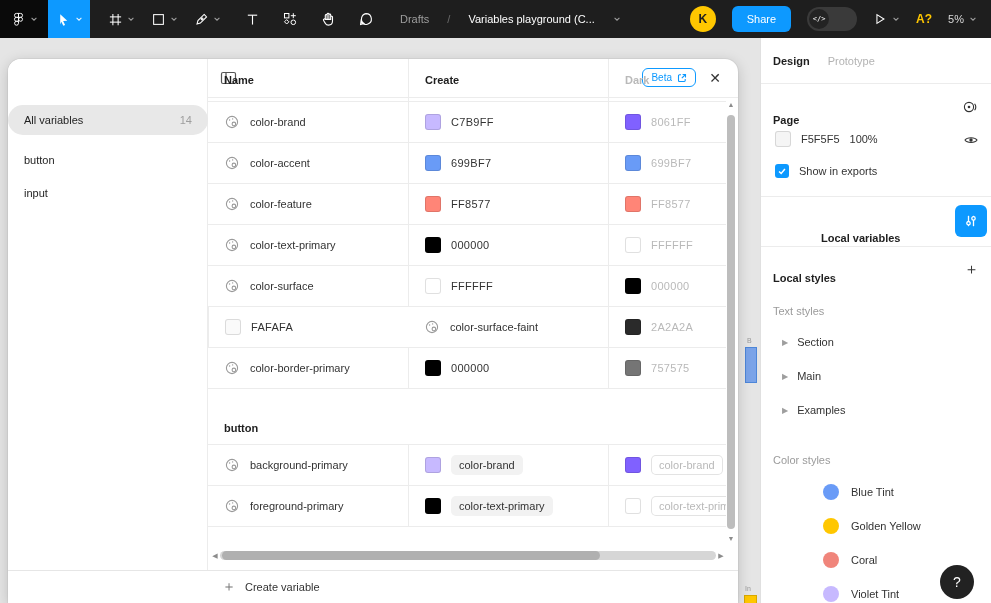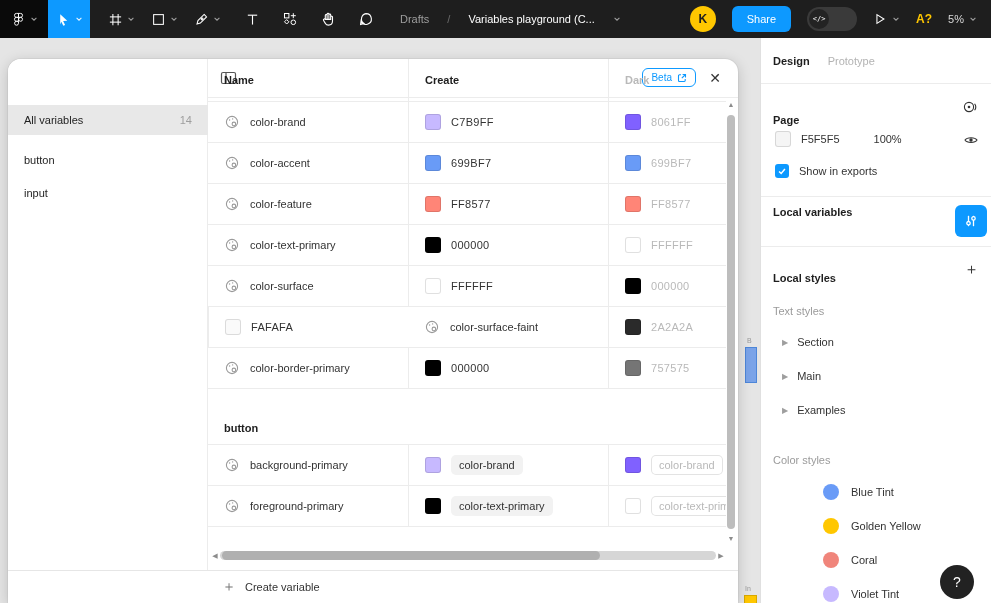--- a/index.html
+++ b/index.html
@@ -37,21 +37,21 @@
   
   .panel { position:absolute; left:8px; top:59px; width:730px; height:544px; background:#fff; border-radius:13px 13px 0 0; box-shadow:0 3px 14px rgba(0,0,0,.18), 0 0 0 1px rgba(0,0,0,.04); z-index:10; overflow:hidden; }
   .panel-header { position:absolute; left:0; top:0; width:100%; height:38px; }
   .panel-title { position:absolute; left:16px; top:0; height:38px; display:flex; align-items:center; gap:6px; font-weight:bold; color:#1e1e1e; }
   .panel-toggle { position:absolute; left:212px; top:11px; }
   .hdr-border { position:absolute; left:200px; right:0; top:38px; height:1px; background:#ececec; }
   .beta-badge { position:absolute; right:42px; top:9px; display:flex; align-items:center; gap:5px; border:1px solid #0d99ff; color:#0d99ff; border-radius:6px; padding:3px 8px; font-size:10px; }
   .close-x { position:absolute; right:12px; top:8px; width:22px; height:22px; display:flex; align-items:center; justify-content:center; color:#333; font-size:14px; }
 
   .panel-leftcol { position:absolute; left:0; top:0; width:200px; bottom:33px; border-right:1px solid #ececec; background:#fff; }
-  .lc-item { position:absolute; left:0; width:200px; height:30px; display:flex; align-items:center; padding:0 16px; color:#1e1e1e; }
+  .lc-item { position:absolute; left:0; width:200px; height:30px; display:flex; align-items:center; padding:0 16px; color:#1e1e1e;border-radius:15px; }
   .lc-item .cnt { margin-left:auto; color:#9e9e9e; }
   .lc-item.sel { background:#e8e8e8; }
 
   .var-table { position:absolute; left:200px; top:0; width:518px; height:511px; overflow:hidden; }
   .trow { display:flex; height:41px; border-bottom:1px solid #ececec; width:800px; }
   .trow.thead { height:43px; }
   .cell { width:200px; flex:none; display:flex; align-items:center; padding-left:16px; gap:10px; overflow:hidden; white-space:nowrap; }
   .cell.vcol { border-left:1px solid #ececec; }
   .th { font-weight:bold; color:#1e1e1e; }
   .th.muted { color:#b9b9b9; font-weight:bold; }
@@ -77,21 +77,21 @@
   
   .inspector { position:absolute; left:760px; top:38px; width:231px; height:565px; background:#fff; border-left:1px solid #e0e0e0; z-index:20; }
   .insp-tabs { position:absolute; left:0; top:0; width:100%; height:46px; border-bottom:1px solid #ececec; display:flex; align-items:center; gap:18px; padding-left:12px; }
   .tab { font-weight:bold; color:#1e1e1e; }
   .tab.inactive { color:#b3b3b3; font-weight:normal; }
   .sec-label { position:absolute; left:12px; font-weight:bold; color:#1e1e1e; }
   .gray-label { position:absolute; left:12px; color:#9b9b9b; }
   .insp-divider { position:absolute; left:0; width:100%; height:1px; background:#ececec; }
   .fill-row { position:absolute; left:14px; top:93px; display:flex; align-items:center; gap:10px; }
   .fill-swatch { width:16px; height:16px; border-radius:3px; box-shadow:inset 0 0 0 1px rgba(0,0,0,.12); }
-  .opacity { margin-left:24px; color:#333; }
+  .opacity { color:#333; }
   .export-row { position:absolute; left:14px; top:126px; display:flex; align-items:center; gap:10px; color:#333; }
   .checkbox { width:14px; height:14px; border-radius:3px; background:#0d99ff; display:flex; align-items:center; justify-content:center; }
   .icon-right { position:absolute; right:12px; }
   .lv-btn { position:absolute; right:4px; top:167px; width:32px; height:32px; border-radius:6px; background:#0d99ff; display:flex; align-items:center; justify-content:center; }
   .tree-item { position:absolute; left:21px; display:flex; align-items:center; gap:9px; color:#333; }
   .tri { color:#9e9e9e; font-size:8px; }
   .style-item { position:absolute; left:14px; display:flex; align-items:center; gap:12px; color:#333;margin-left:48px; }
   .dot16 { width:16px; height:16px; border-radius:50%; flex:none; }
   .help-btn { position:absolute; left:179px; top:527px; width:34px; height:34px; border-radius:50%; background:#222; color:#fff; font-size:14px; display:flex; align-items:center; justify-content:center; }
 
@@ -546,21 +546,21 @@
     <div class="export-row">
       <span class="checkbox">
         <svg width="10" height="10" viewBox="0 0 12 12" fill="none" stroke="#fff" stroke-width="1.8">
             <polyline points="2.5,6.5 5,9 9.5,3.5"></polyline>
           </svg>
       </span>
       <span>Show in exports</span>
     </div>
 
     <div class="insp-divider" style="top:158px;"></div>
-    <div class="sec-label" style="top:168px;">Local variables</div>
+    <div class="sec-label" style="top:194px;margin-left:48px;">Local variables</div>
     <div class="lv-btn">
       <span>
         <svg width="16" height="16" viewBox="0 0 16 16" fill="none" stroke="#fff" stroke-width="1.3">
             <line x1="5.5" y1="2.8" x2="5.5" y2="13.2"></line>
             <line x1="10.5" y1="2.8" x2="10.5" y2="13.2"></line>
             <circle cx="5.5" cy="10.2" r="1.7" fill="#0d99ff"></circle>
             <circle cx="10.5" cy="5.4" r="1.7" fill="#0d99ff"></circle>
           </svg>
       </span>
     </div>

